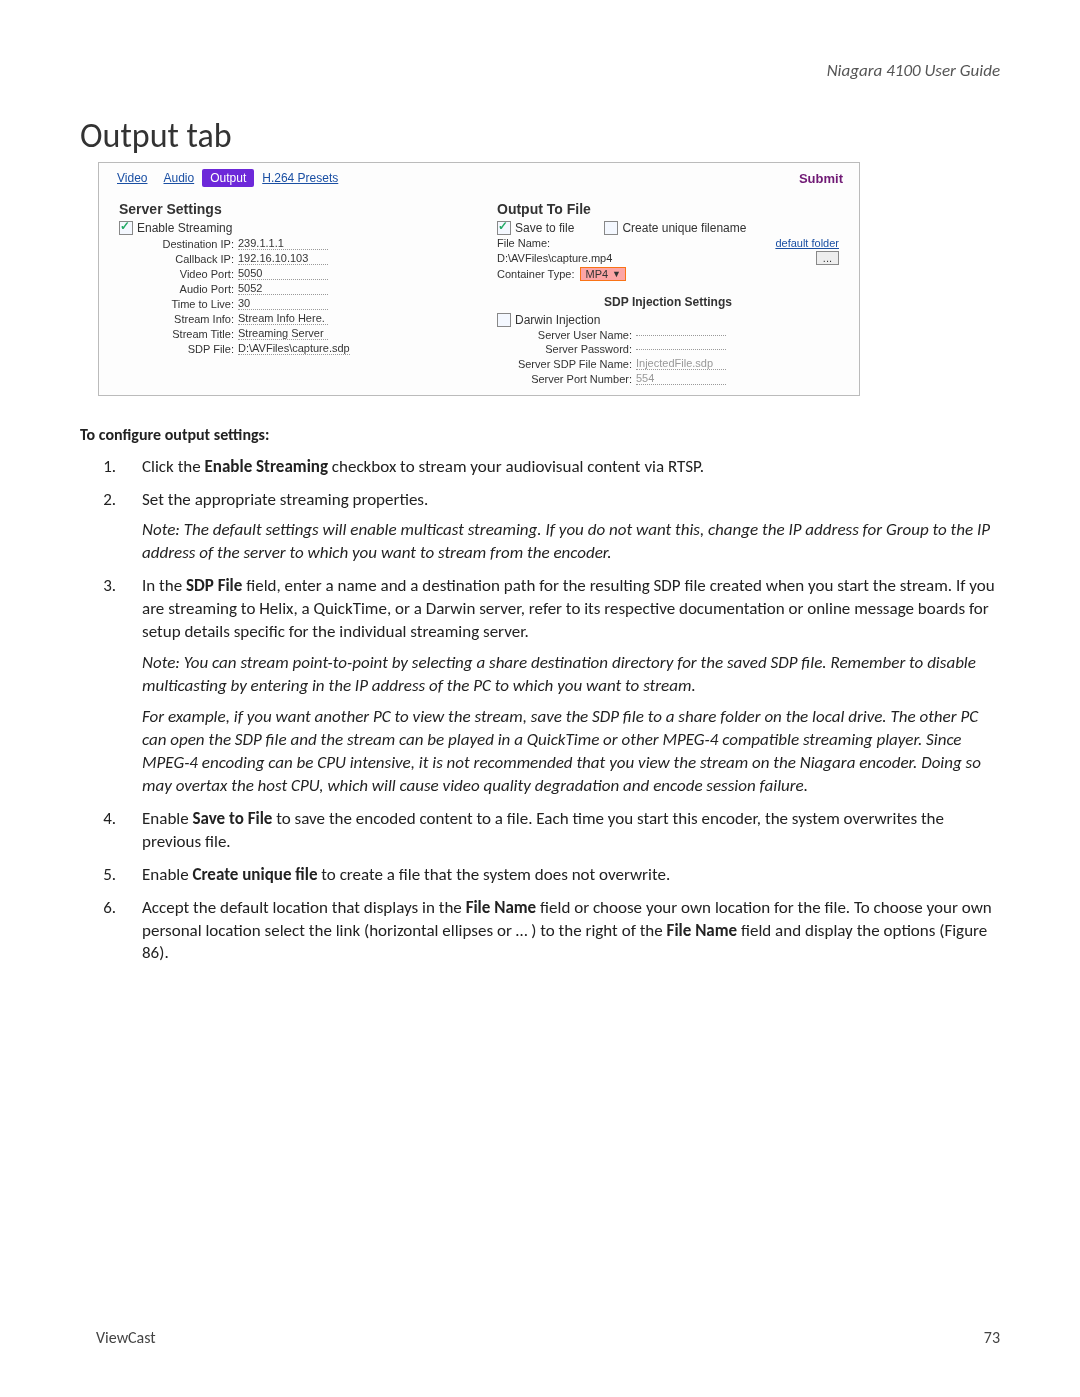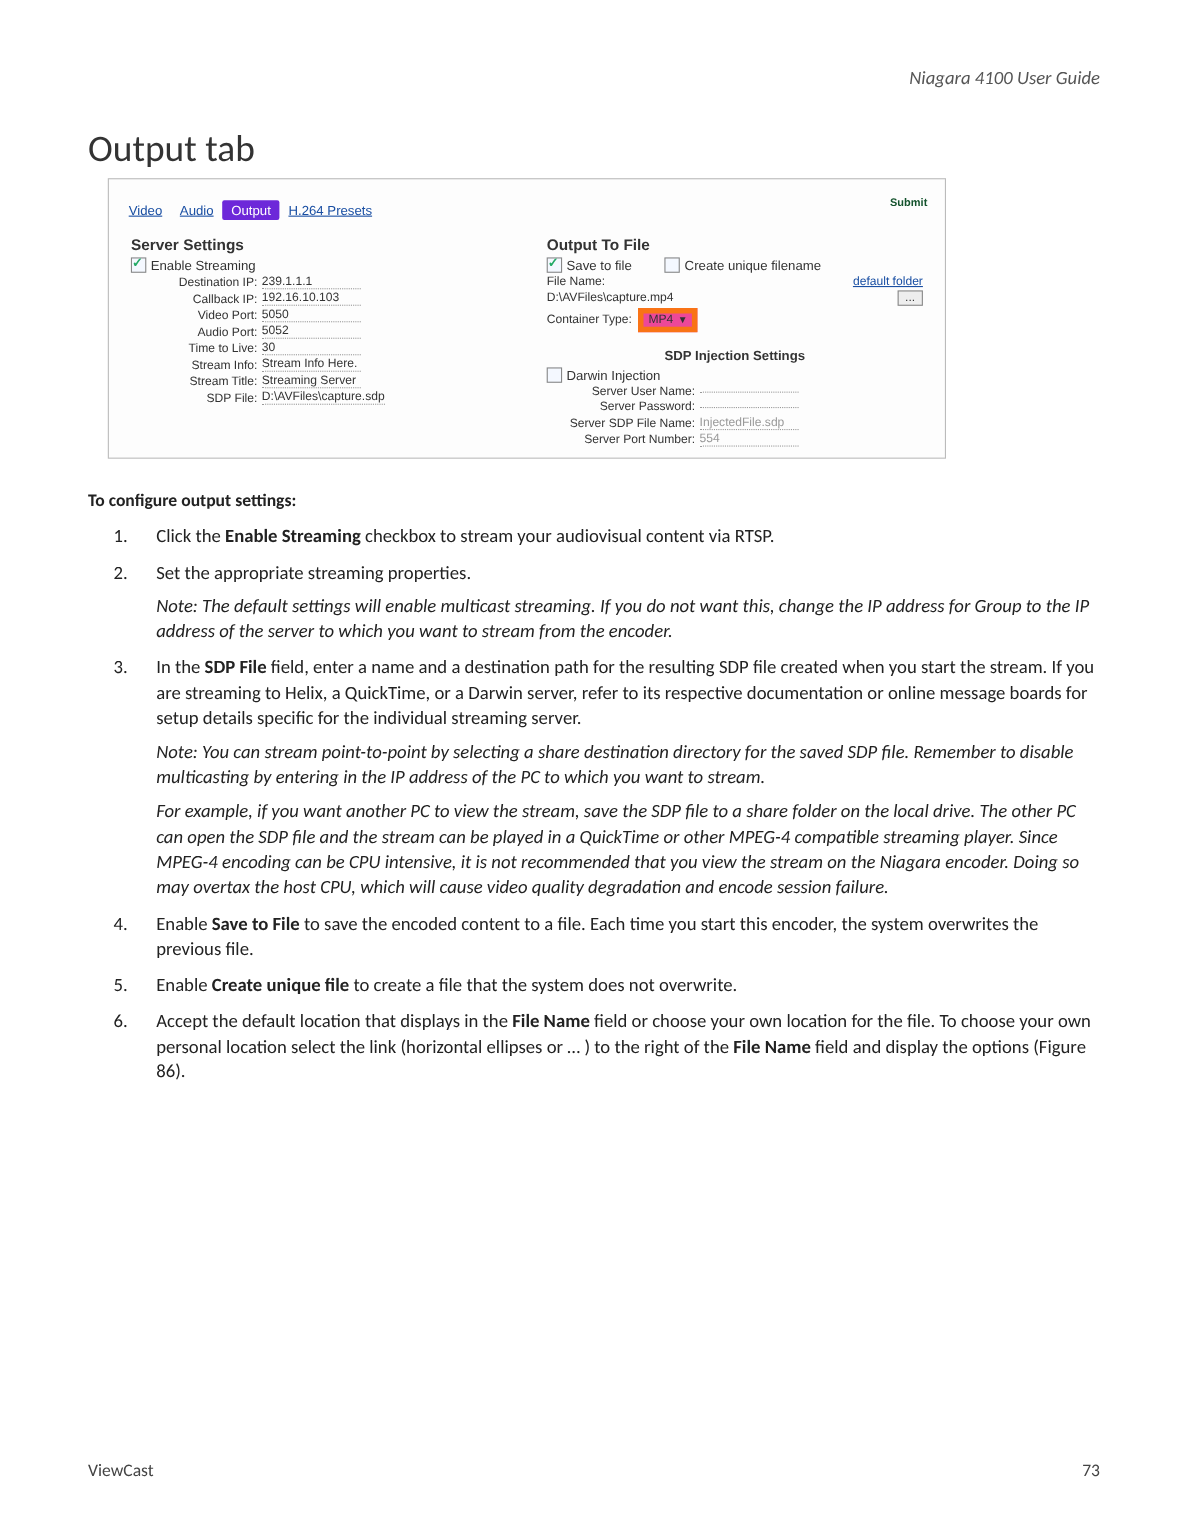--- a/index.html
+++ b/index.html
@@ -48,33 +48,32 @@
   .shot .toprow {
     display: flex;
     align-items: center;
     padding: 6px 10px 4px 10px;
   }
   .tab {
     color: #1a4fa3;
     text-decoration: underline;
     font-size: 12px;
     padding: 2px 8px;
-    margin-top: 13px;
   }
   .tab.active {
     background: #6d28d9;
     color: #fff;
     text-decoration: none;
     border-radius: 2px;
   }
   .submit {
     margin-left: auto;
-    color: #14532d;
+    color: #701a75;
     font-weight: bold;
-    font-size: 10px;
+    font-size: 13px;
     padding-right: 6px;
   }
   .cols {
     display: flex;
     padding: 6px 20px 8px 20px;
     gap: 36px;
   }
   .col { flex: 1; }
   .sect-h {
     font-weight: bold;
@@ -88,40 +87,40 @@
   .val.input { border-bottom: 1px dotted #999; min-width: 90px; display:inline-block; }
   .chk {
     display:inline-block; width:12px; height:12px; border:1px solid #888;
     margin-right:4px; vertical-align:middle; background:#f4f8ff; position:relative;
   }
   .chk.on::after{
     content:"✓"; position:absolute; top:-3px; left:0; font-size:12px; color:#2a6; font-weight:bold;
   }
   .linklike { color:#1a4fa3; text-decoration: underline; font-size:11px; }
   .btnbox { border:1px solid #888; background:#eee; padding:0 6px; font-size:11px; margin-left:6px;}
-  .dropdown { border:5px solid #f97316; background:#ec4899; padding:0 4px; font-size:11px; display:inline-flex; align-items:center; gap:4px;}
+  .dropdown { border:1px solid #f97316; background:#fca5a5; padding:0 4px; font-size:11px; display:inline-flex; align-items:center; gap:4px;}
   .dropdown .arrow{ font-size:9px;}
   .sub-h { font-weight:bold; text-align:center; font-size:12px; margin-top:14px; margin-bottom:4px;}
   .sdp .lbl { width:135px; }
   .footlinks {
     padding: 36px 16px 10px 16px;
     font-size: 11px;
   }
   .footlinks a { color:#1a4fa3; text-decoration:underline; margin-right:14px;}
   
   .body { font-size: 17px; line-height: 1.35; }
   .body .lead { font-weight: bold; margin: 14px 0 10px 0; font-size:16px;}
   ol.steps { margin: 0 0 0 40px; padding:0; }
   ol.steps > li { margin: 8px 0 10px 0; padding-left: 22px; }
   ol.steps > li::marker { font-size:17px; }
   .note { font-style: italic; margin: 8px 0 6px 0; }
   .footer {
     position: absolute;
     bottom: 50px;
-    left: 80px;
+    left: 96px;
     right: 80px;
     display: flex;
     justify-content: space-between;
     font-size: 16px;
     color: #444;
   }
 </style>
 </head>
 <body>
 

